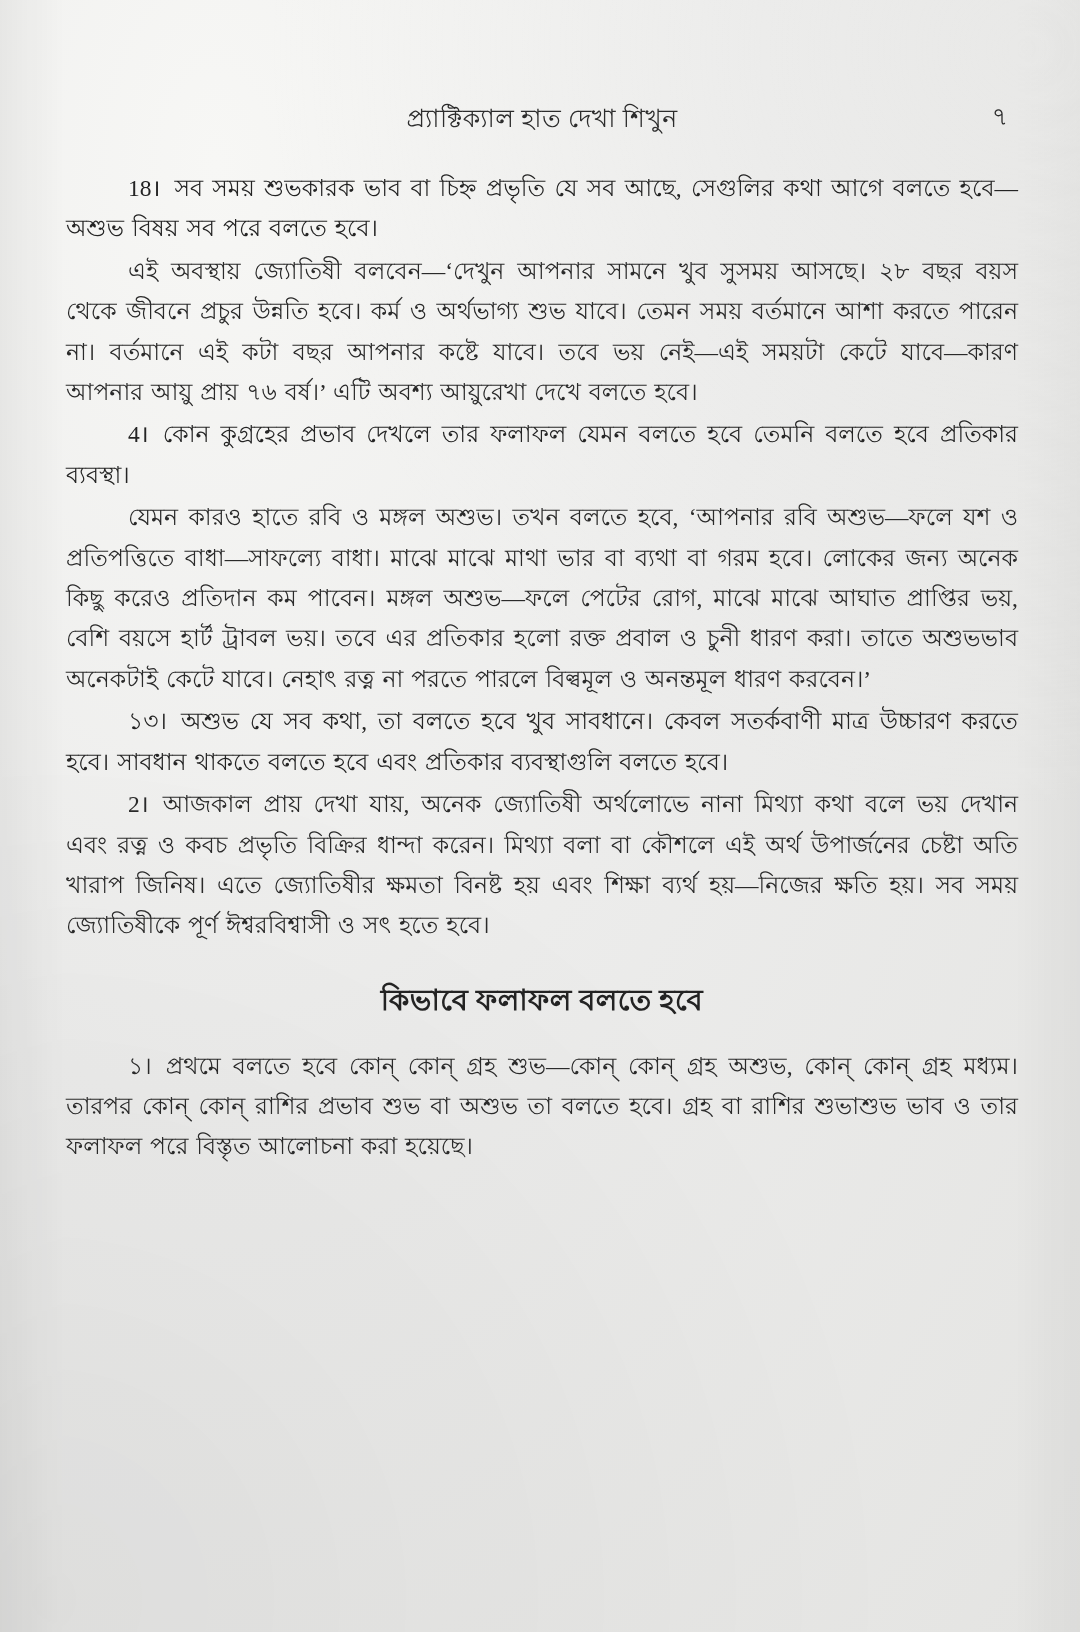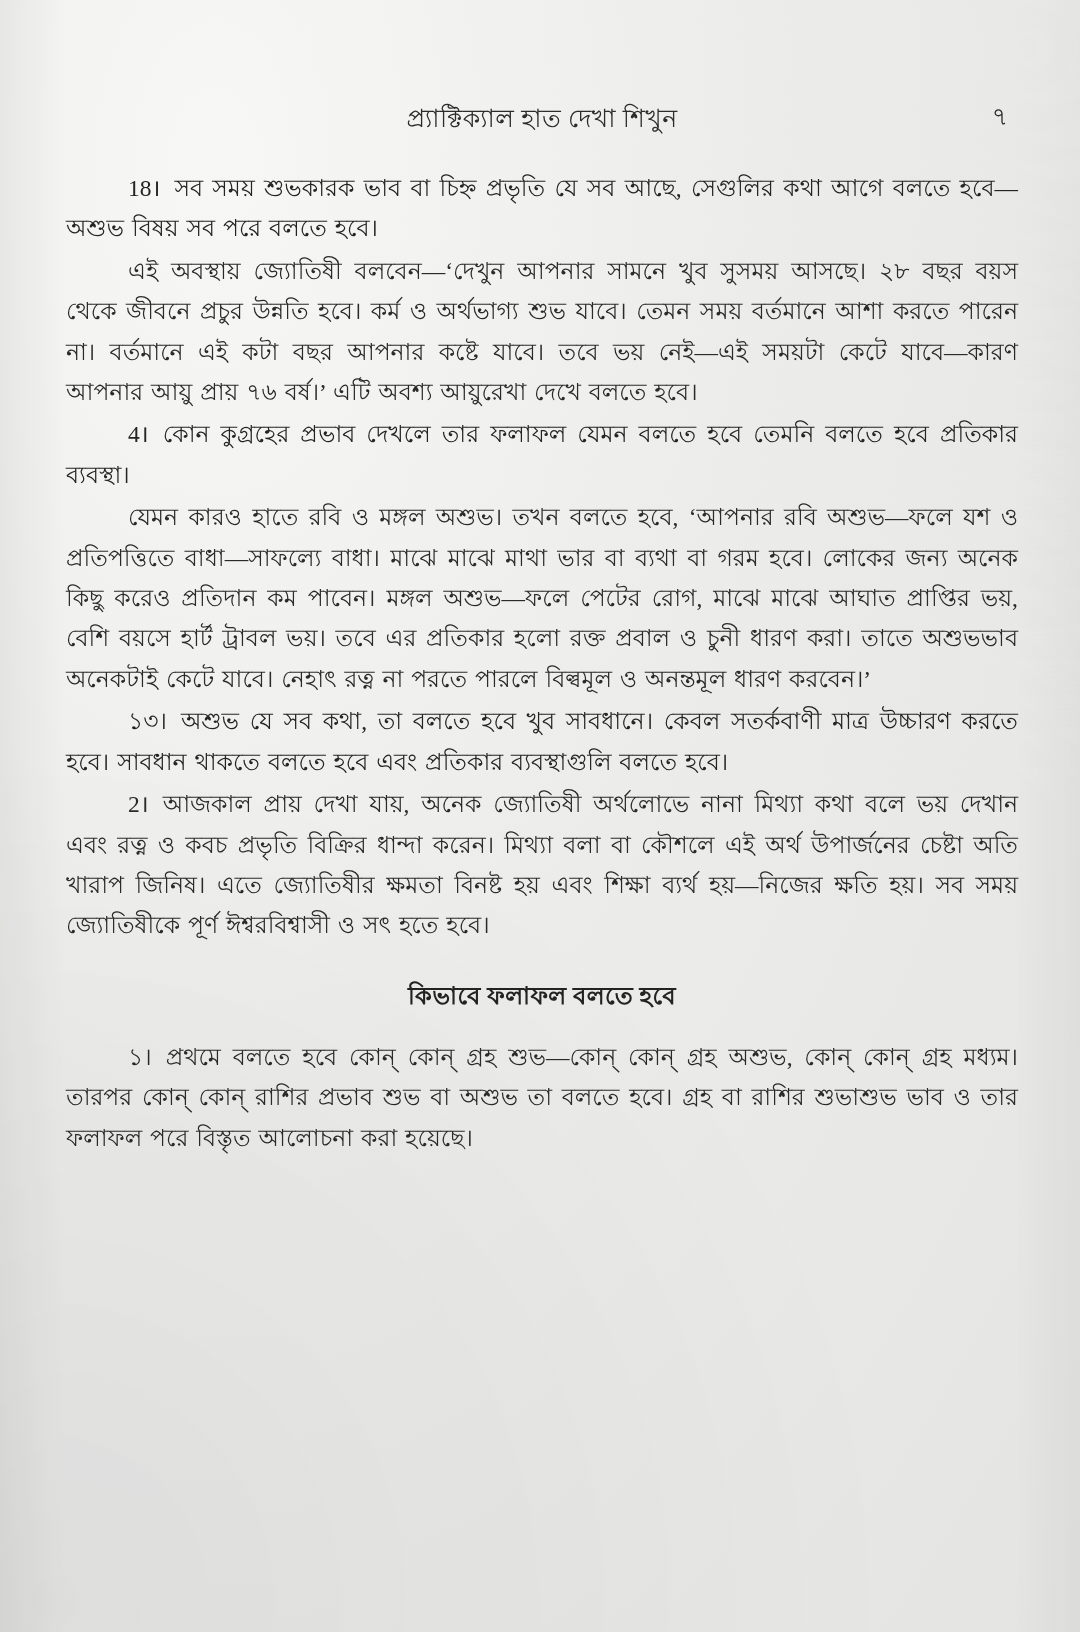--- a/index.html
+++ b/index.html
@@ -68,21 +68,21 @@
   p.para {
     margin: 0 0 2px 0;
     text-align: justify;
     text-justify: inter-word;
     text-indent: 62px;
     word-spacing: 2px;
   }
 
   .section-heading {
     text-align: center;
-    font-size: 24px;
+    font-size: 29px;
     margin: 30px 0 20px 0;
     color: #232323;
     letter-spacing: 0.4px;
   }
 
   .num {
     margin-right: 14px;
     white-space: nowrap;
   }
 

